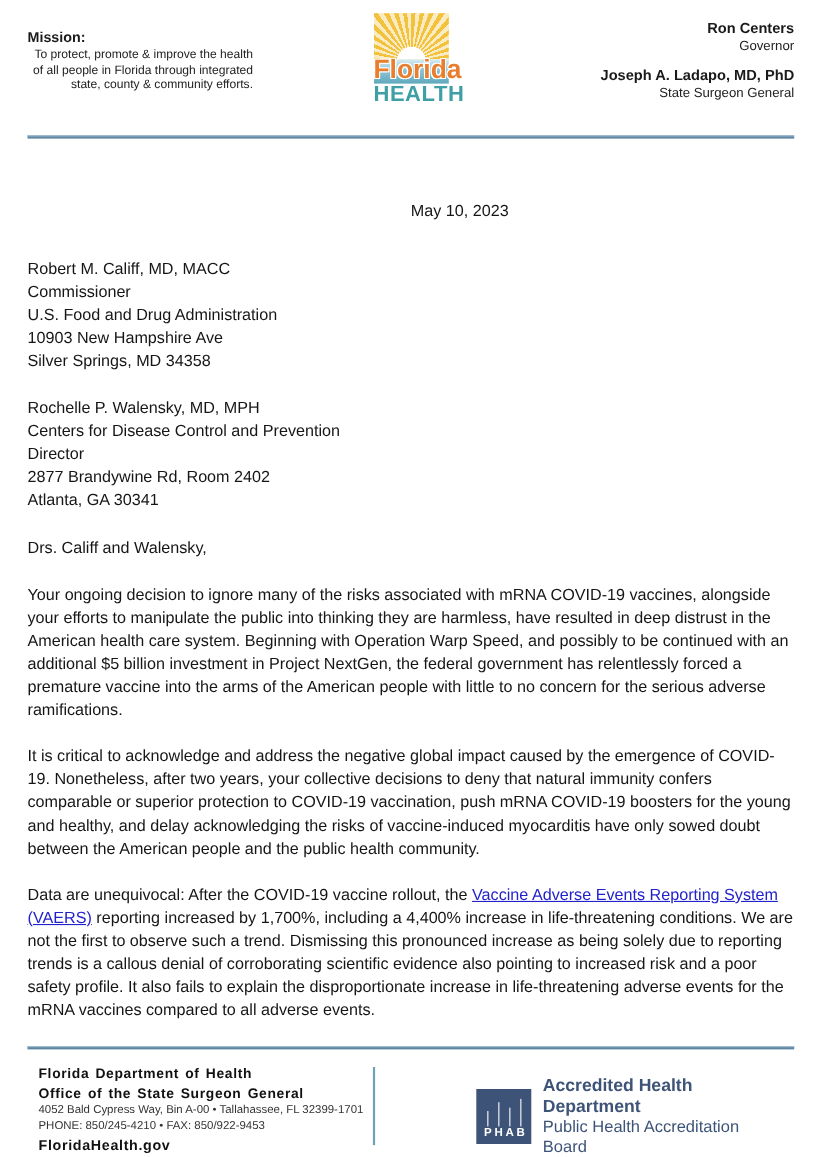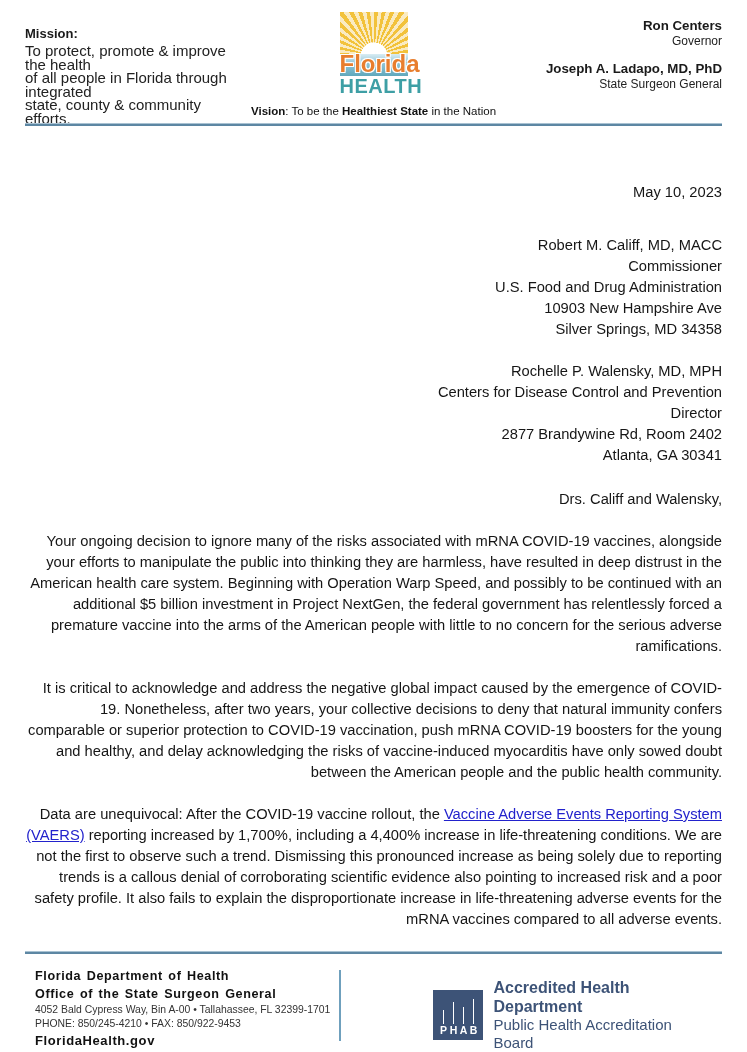--- a/index.html
+++ b/index.html
@@ -13,21 +13,21 @@
     margin: 0 auto;
     background: #ffffff;
     overflow: hidden;
   }
 
   
   .header { position: relative; height: 128px; }
 
   .mission { position: absolute; left: 25px; top: 26px; width: 205px; }
   .mission-title { font-weight: bold; font-size: 13px; margin-bottom: 3px; }
-  .mission-line { font-size: 15px; line-height: 13.6px; color: #222; }
+  .mission-line { font-size: 11px; line-height: 13.6px; color: #222; text-align: right; }
 
   .logo { position: absolute; left: 50%; transform: translateX(-50%); top: 12px; width: 68px; text-align: center; }
   .sunburst {
     height: 42px;
     background:
       radial-gradient(circle at 50% 104%, #ffffff 0 13px, rgba(255,255,255,0) 13.5px),
       repeating-conic-gradient(from -90deg at 50% 104%, #F2C23C 0deg 5deg, #FAEBC2 5deg 10deg),
       #FBF2D8;
   }
   .waterband { height: 22px; background: linear-gradient(#D8ECF3 0%, #8FC4D6 45%, #5FA8BC 100%); }
@@ -43,21 +43,21 @@
   .official-title { font-size: 12px; line-height: 14px; color: #222; }
   .officials .gap { height: 13px; }
 
   .vision { position: absolute; top: 105px; left: 0; width: 100%; text-align: center; font-size: 11.5px; color: #111; }
   .vision b { font-weight: bold; }
 
   .header-rule { position: absolute; top: 123px; left: 25px; right: 25px; height: 3px;
     background: #5D87A3; border-top: 1px solid #A9C2D2; }
 
   
-  .letter { padding: 0 25px; font-size: 14.7px; line-height: 21px; color: #161616; text-align: right; }
+  .letter { padding: 0 25px; font-size: 14.7px; line-height: 21px; color: #161616; }
   .date-line { margin-top: 54px; padding-left: 50%; }
   .addr-block { margin-top: 32px; }
   .addr-block.second { margin-top: 21px; }
   .salutation { margin-top: 23px; }
   .letter p { margin-top: 21px; }
   .vaers-link { color: #2222CC; text-decoration: underline; cursor: pointer; }
 
   
   .footer { position: absolute; left: 0; right: 0; top: 951px; }
   .footer-rule { height: 3px; margin: 0 25px; background: #5D87A3; border-top: 1px solid #A9C2D2; }
@@ -106,21 +106,20 @@
     </div>
 
     <div class="officials">
       <div class="official-name">Ron Centers</div>
       <div class="official-title">Governor</div>
       <div class="gap"></div>
       <div class="official-name">Joseph A. Ladapo, MD, PhD</div>
       <div class="official-title">State Surgeon General</div>
     </div>
 
-    <div class="vision"><b>Vision</b><span>: To be the </span><b>Healthiest State</b><span> in the Nation</span></div>
 
     <div class="header-rule"></div>
   </div>
 
   <div class="letter">
 
     <div class="date-line">May 10, 2023</div>
 
     <div class="addr-block">
       <div>Robert M. Califf, MD, MACC</div>

